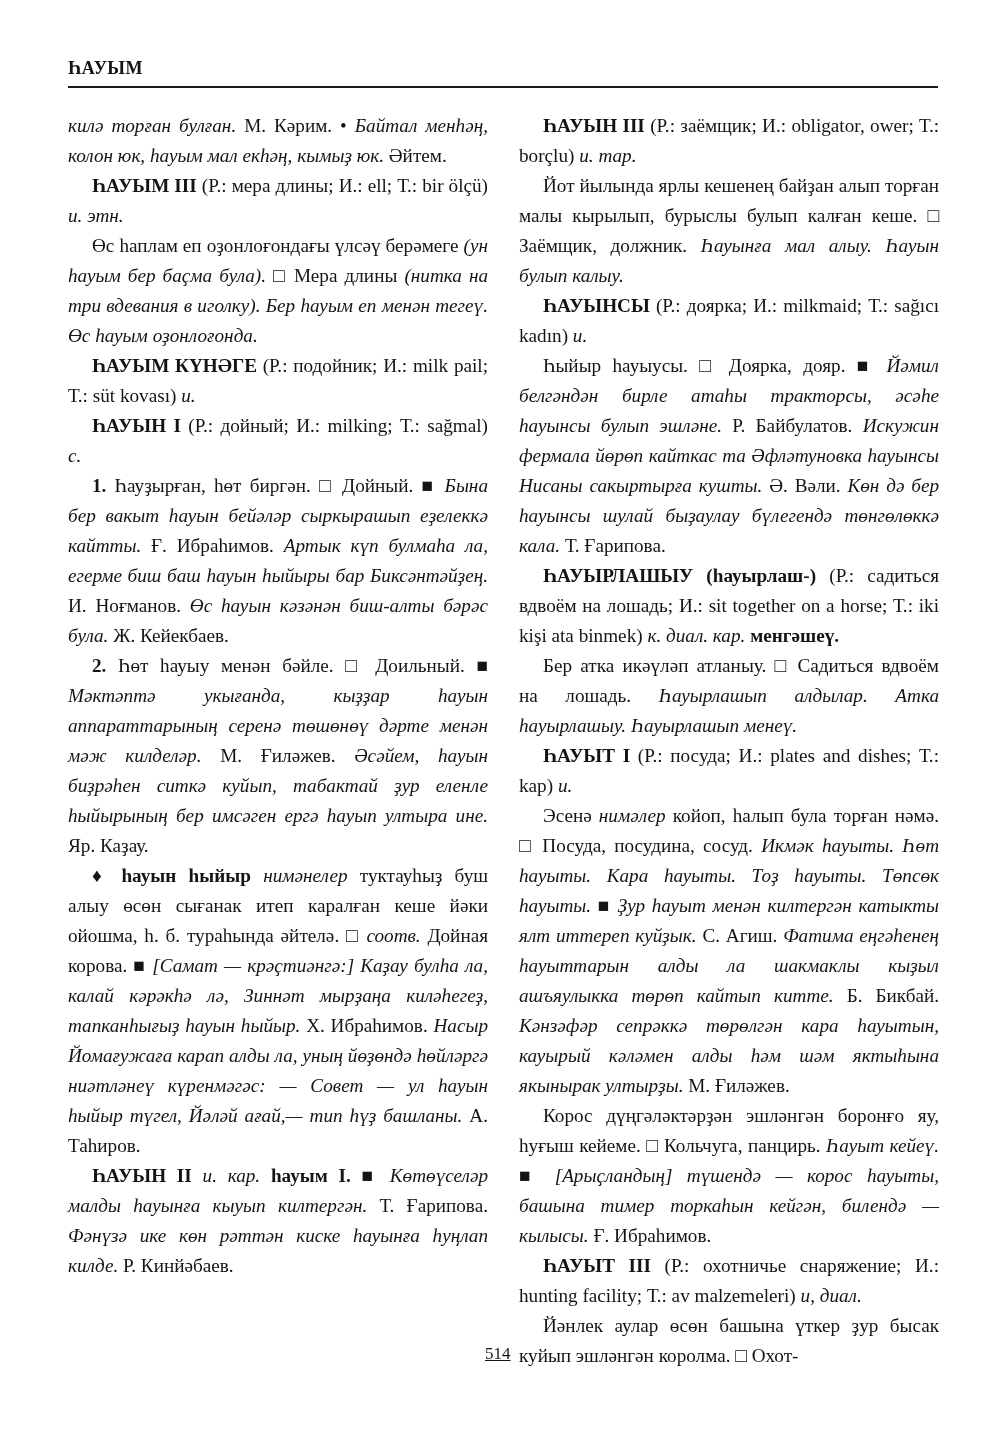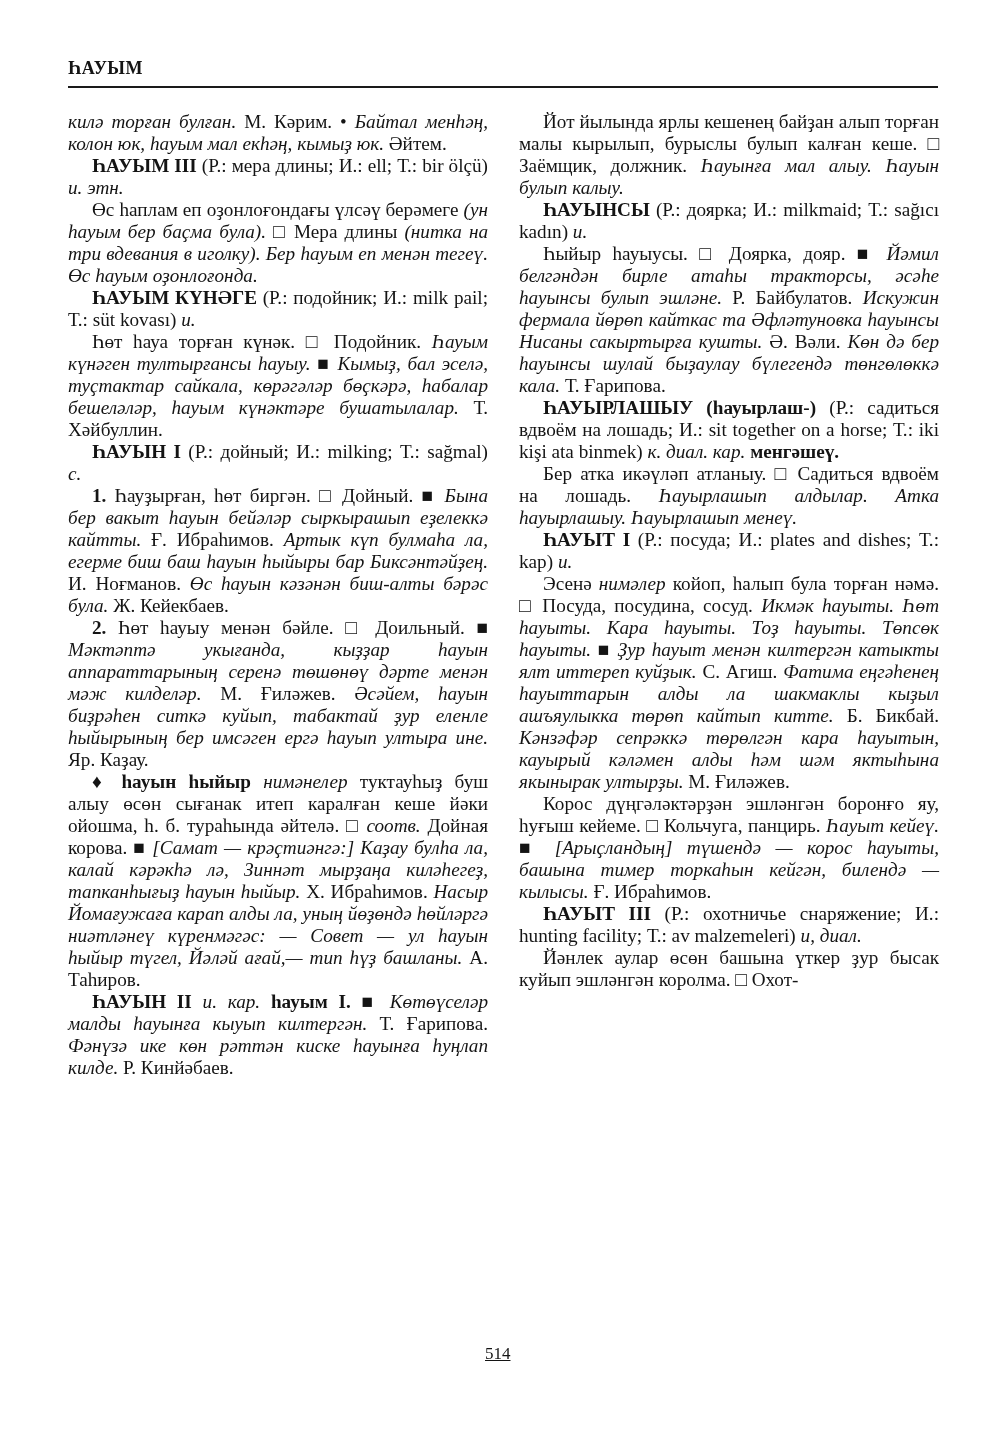--- a/index.html
+++ b/index.html
@@ -2,49 +2,49 @@
 <html><head>
 <meta charset="utf-8">
 <style>
   html, body { margin:0; padding:0; background:#ffffff; }
   body { width:1000px; height:1445px; position:relative; overflow:hidden;
          font-family:"DejaVu Serif","Liberation Serif",serif; color:#141414; }
   .running-head { position:absolute; left:68px; top:58px; font-family:"Liberation Serif",serif;
                   font-weight:bold; font-size:18px; letter-spacing:0.5px; }
   .rule { position:absolute; left:68px; top:86px; width:870px; height:2px; background:#1a1a1a; }
   .col { position:absolute; top:111px; width:420px; font-family:"Liberation Serif",serif;
-         font-size:19.2px; line-height:22px; text-align:justify; }
+         font-size:19.2px; line-height:30px; text-align:justify; }
   .col.left { left:68px; }
   .col.right { left:519px; }
   .col p { margin:0; text-indent:0; }
   .col p.ind { text-indent:24px; }
   .hw { font-weight:bold; }
   .it { font-style:italic; }
   .b { font-weight:bold; }
   .page-num { position:absolute; left:485px; top:1344px; font-family:"Liberation Serif",serif; font-size:17px;text-decoration:underline; }
 </style>
 </head>
 <body>
 
 <div class="running-head">ҺАУЫМ</div>
 <div class="rule"></div>
 
 <div class="col left">
     <p><span class="it">килә торған булған.</span><span> М. Кәрим. • </span><span class="it">Байтал менһәң, колон юк, һауым мал екһәң, кымыҙ юк.</span><span> Әйтем.</span></p>
     <p class="ind"><span class="hw">ҺАУЫМ III</span><span> (Р.: мера длины; И.: ell; Т.: bir ölçü) </span><span class="it">и. этн.</span></p>
     <p class="ind"><span>Өс һаплам еп оҙонлоғондағы үлсәү берәмеге </span><span class="it">(ун һауым бер баҫма була).</span><span> □ Мера длины </span><span class="it">(нитка на три вдевания в иголку). Бер һауым еп менән тегеү. Өс һауым оҙонлоғонда.</span></p>
     <p class="ind"><span class="hw">ҺАУЫМ КҮНӘГЕ</span><span> (Р.: подойник; И.: milk pail; Т.: süt kovası) </span><span class="it">и.</span></p>
-    <p class="ind"><span>Һөт һауа торған күнәк. □ Подойник. </span><span class="it">Һауым күнәген тултырғансы һауыу.</span><span> ■ </span><span class="it">Кымыҙ, бал эселә, туҫтактар сайкала, көрәгәләр бөҫкәрә, һабалар бешеләләр, һауым күнәктәре бушатылалар.</span><span> Т. Хәйбуллин.</span></p>
     <p class="ind"><span class="hw">ҺАУЫН I</span><span> (Р.: дойный; И.: milking; Т.: sağmal) </span><span class="it">с.</span></p>
     <p class="ind"><span class="b">1.</span><span> Һауҙырған, һөт биргән. □ Дойный. ■ </span><span class="it">Бына бер вакыт һауын бейәләр сыркырашып еҙелеккә кайтты.</span><span> Ғ. Ибраһимов. </span><span class="it">Артык күп булмаһа ла, егерме биш баш һауын һыйыры бар Биксәнтәйҙең.</span><span> И. Ноғманов. </span><span class="it">Өс һауын кәзәнән биш-алты бәрәс була.</span><span> Ж. Кейекбаев.</span></p>
     <p class="ind"><span class="b">2.</span><span> Һөт һауыу менән бәйле. □ Доильный. ■ </span><span class="it">Мәктәптә укығанда, кыҙҙар һауын аппараттарының серенә төшөнөү дәрте менән мәж килделәр.</span><span> М. Ғиләжев. </span><span class="it">Әсәйем, һауын биҙрәһен ситкә куйып, табактай ҙур еленле һыйырының бер имсәген ергә һауып ултыра ине.</span><span> Яр. Каҙау.</span></p>
     <p class="ind"><span>♦ </span><span class="b">һауын һыйыр</span><span> </span><span class="it">нимәнелер</span><span> туктауһыҙ буш алыу өсөн сығанак итеп каралған кеше йәки ойошма, һ. б. тураһында әйтелә. □ </span><span class="it">соотв.</span><span> Дойная корова. ■ </span><span class="it">[Самат — крәҫтиәнгә:] Каҙау булһа ла, калай кәрәкһә лә, Зиннәт мырҙаңа киләһегеҙ, тапканһығыҙ һауын һыйыр.</span><span> Х. Ибраһимов. </span><span class="it">Насыр Йомағужаға карап алды ла, уның йөҙөндә һөйләргә ниәтләнеү күренмәгәс: — Совет — ул һауын һыйыр түгел, Йәләй ағай,— тип һүҙ башланы.</span><span> А. Таһиров.</span></p>
     <p class="ind"><span class="hw">ҺАУЫН II</span><span> </span><span class="it">и. кар.</span><span> </span><span class="b">һауым I.</span><span> ■ </span><span class="it">Көтөүселәр малды һауынға кыуып килтергән.</span><span> Т. Ғарипова. </span><span class="it">Фәнүзә ике көн рәттән киске һауынға һуңлап килде.</span><span> Р. Кинйәбаев.</span></p>
   </div>
 <div class="col right">
+    <p class="ind"><span class="hw">ҺАУЫН III</span><span> (Р.: заёмщик; И.: obligator, ower; Т.: borçlu) </span><span class="it">и. тар.</span></p>
     <p class="ind"><span>Йот йылында ярлы кешенең байҙан алып торған малы кырылып, бурыслы булып калған кеше. □ Заёмщик, должник. </span><span class="it">Һауынға мал алыу. Һауын булып калыу.</span></p>
     <p class="ind"><span class="hw">ҺАУЫНСЫ</span><span> (Р.: доярка; И.: milkmaid; Т.: sağıcı kadın) </span><span class="it">и.</span></p>
     <p class="ind"><span>Һыйыр һауыусы. □ Доярка, дояр. ■ </span><span class="it">Йәмил белгәндән бирле атаһы тракторсы, әсәһе һауынсы булып эшләне.</span><span> Р. Байбулатов. </span><span class="it">Искужин фермала йөрөп кайткас та Әфләтуновка һауынсы Нисаны сакыртырға кушты.</span><span> Ә. Вәли. </span><span class="it">Көн дә бер һауынсы шулай быҙаулау бүлегендә төнгөлөккә кала.</span><span> Т. Ғарипова.</span></p>
     <p class="ind"><span class="hw">ҺАУЫРЛАШЫУ (һауырлаш-)</span><span> (Р.: садиться вдвоём на лошадь; И.: sit together on a horse; Т.: iki kişi ata binmek) </span><span class="it">к. диал. кар.</span><span> </span><span class="b">менгәшеү.</span></p>
     <p class="ind"><span>Бер атка икәүләп атланыу. □ Садиться вдвоём на лошадь. </span><span class="it">Һауырлашып алдылар. Атка һауырлашыу. Һауырлашып менеү.</span></p>
     <p class="ind"><span class="hw">ҺАУЫТ I</span><span> (Р.: посуда; И.: plates and dishes; Т.: kap) </span><span class="it">и.</span></p>
     <p class="ind"><span>Эсенә </span><span class="it">нимәлер</span><span> койоп, һалып була торған нәмә. □ Посуда, посудина, сосуд. </span><span class="it">Икмәк һауыты. Һөт һауыты. Кара һауыты. Тоҙ һауыты. Төпсөк һауыты.</span><span> ■ </span><span class="it">Ҙур һауыт менән килтергән катыкты ялт иттереп куйҙык.</span><span> С. Агиш. </span><span class="it">Фатима еңгәһенең һауыттарын алды ла шакмаклы кыҙыл ашъяулыкка төрөп кайтып китте.</span><span> Б. Бикбай. </span><span class="it">Кәнзәфәр сепрәккә төрөлгән кара һауытын, кауырый кәләмен алды һәм шәм яктыһына якынырак ултырҙы.</span><span> М. Ғиләжев.</span></p>
     <p class="ind"><span>Корос дүңгәләктәрҙән эшләнгән боронғо яу, һуғыш кейеме. □ Кольчуга, панцирь. </span><span class="it">Һауыт кейеү.</span><span> ■ </span><span class="it">[Арыҫландың] түшендә — корос һауыты, башына тимер торкаһын кейгән, билендә — кылысы.</span><span> Ғ. Ибраһимов.</span></p>
     <p class="ind"><span class="hw">ҺАУЫТ III</span><span> (Р.: охотничье снаряжение; И.: hunting facility; Т.: av malzemeleri) </span><span class="it">и, диал.</span></p>
     <p class="ind"><span>Йәнлек аулар өсөн башына үткер ҙур бысак куйып эшләнгән королма. □ Охот-</span></p>

